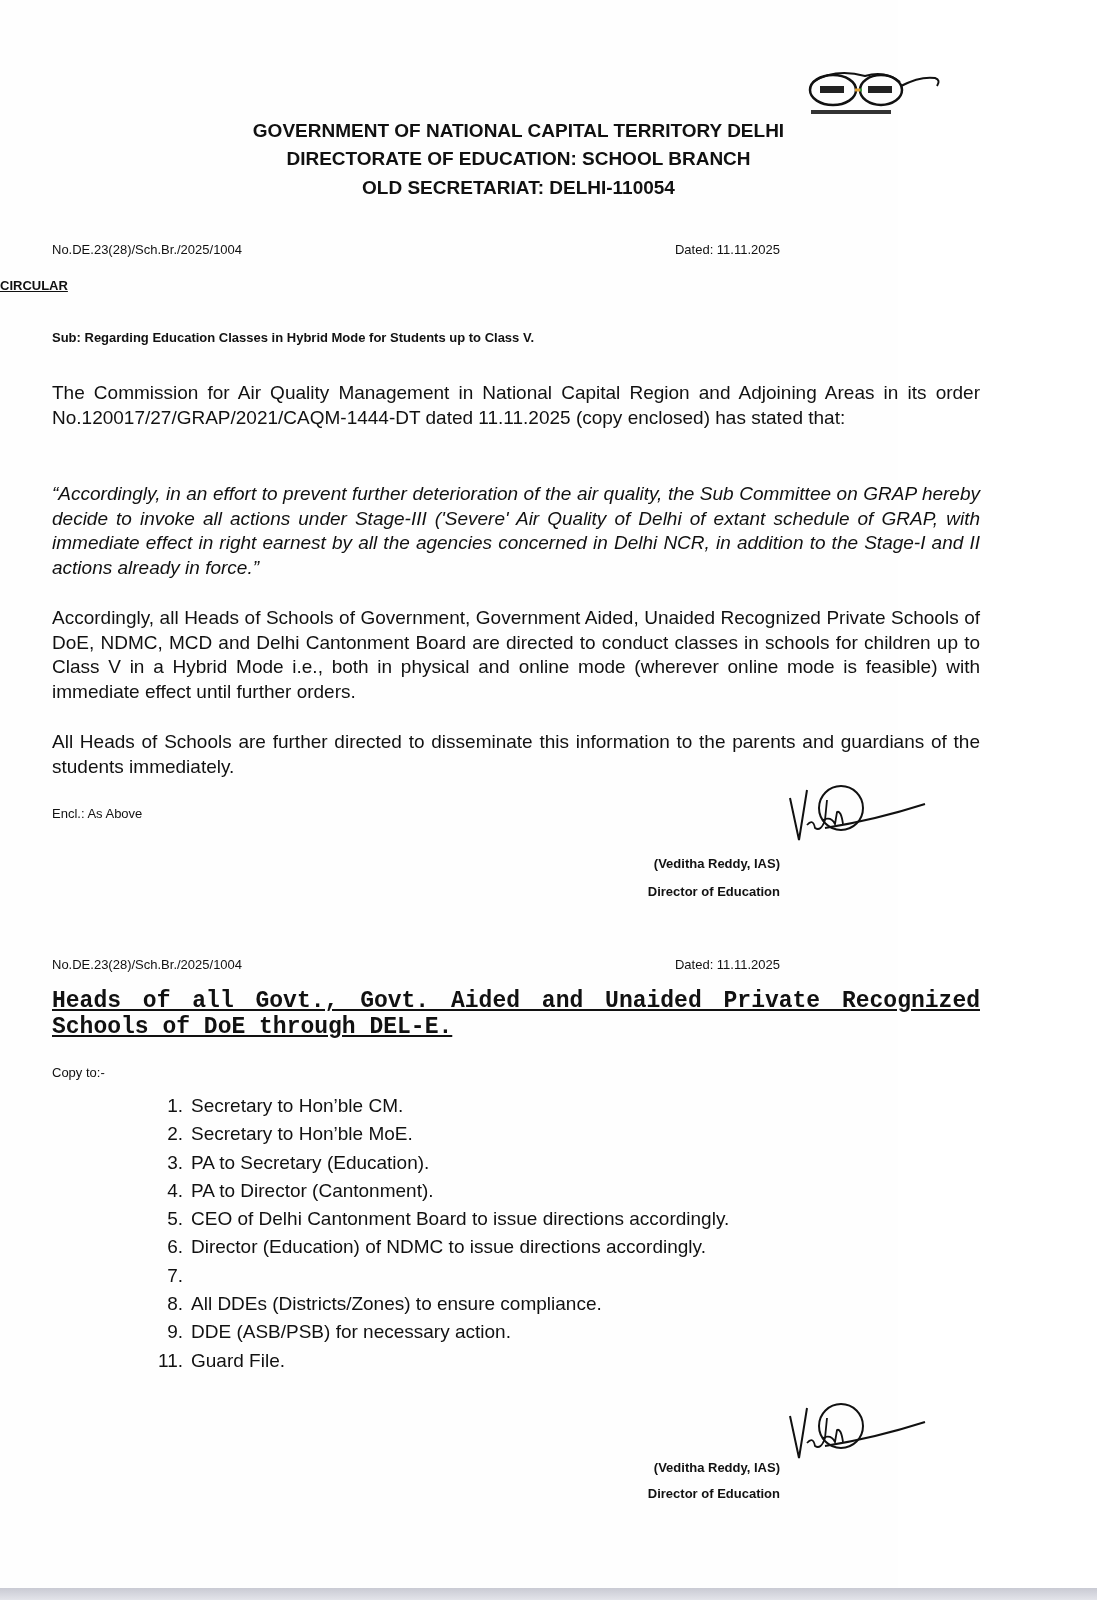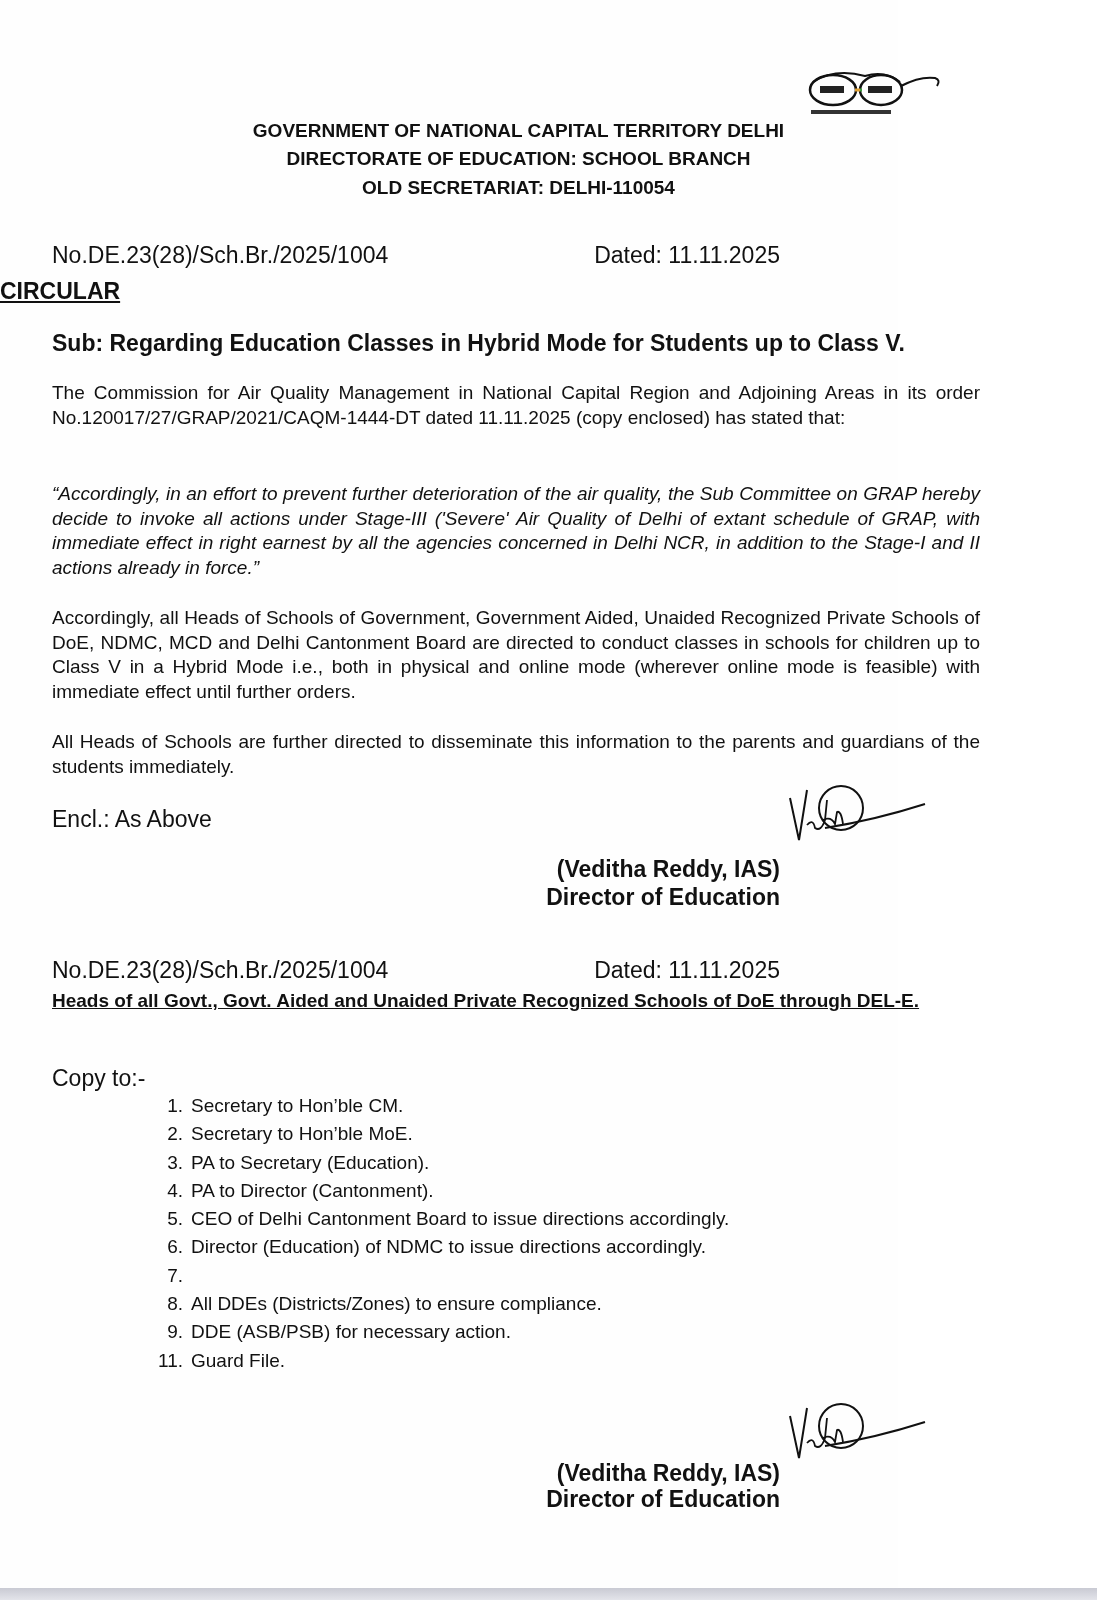--- a/index.html
+++ b/index.html
@@ -8,32 +8,32 @@
     font-family:"Liberation Sans", "DejaVu Sans", sans-serif; color:#111;
   }
   .page { position:absolute; left:0; top:0; width:898px; height:1592px; background:#fefefe; }
   .bottom-bar { position:absolute; left:0; top:1588px; width:1097px; height:12px;
     background:linear-gradient(#c9cad3,#e3e4ea); }
   .logo { position:absolute; left:805px; top:68px; width:140px; height:52px; }
   .hdr { position:absolute; left:0; width:1097px; text-align:center; font-weight:bold; font-size:19px; }
   .hdr.l1 { top:120px; left:-30px; }
   .hdr.l2 { top:148px; left:-30px; }
   .hdr.l3 { top:177px; left:-30px; }
-  .abs { position:absolute; font-size:23px; white-space:nowrap; }
+  .abs { position:absolute; font-size:13px; white-space:nowrap; }
   .ref { left:52px; }
   .date { right:118px; }
   .circ { left:0; width:1060px; text-align:left; font-weight:bold; text-decoration:underline; top:278px; }
   .subj { left:52px; top:330px; font-weight:bold; }
   .para { position:absolute; left:52px; width:928px; font-size:19px; line-height:24.5px; text-align:justify; }
   .para.it { font-style:italic; }
   .encl { left:52px; top:806px; }
   .sig-name { right:118px; font-weight:bold; text-align:right; }
   .sig { position:absolute; width:150px; height:70px; }
-  .to { position:absolute; left:52px; top:988px; width:928px; font-size:19px; font-weight:bold;
-        text-decoration:underline; line-height:26px; text-align:justify; text-align-last:left; }
+  .to { position:absolute; left:52px; top:988px; width:928px; font-size:23px; font-weight:bold;
+        text-decoration:underline; line-height:26px; text-align:justify; text-align-last:left;font-family:Liberation Mono, monospace; }
   .copy-lbl { left:52px; top:1065px; }
   .copy-list { position:absolute; left:145px; top:1092px; margin:0; padding:0; list-style:none; font-size:19px; }
   .copy-list li { height:28.3px; line-height:28.3px; display:flex; }
   .copy-list .num { width:38px; text-align:right; padding-right:8px; }
 </style>
 </head>
 <body>
 
 <div class="page">
 

